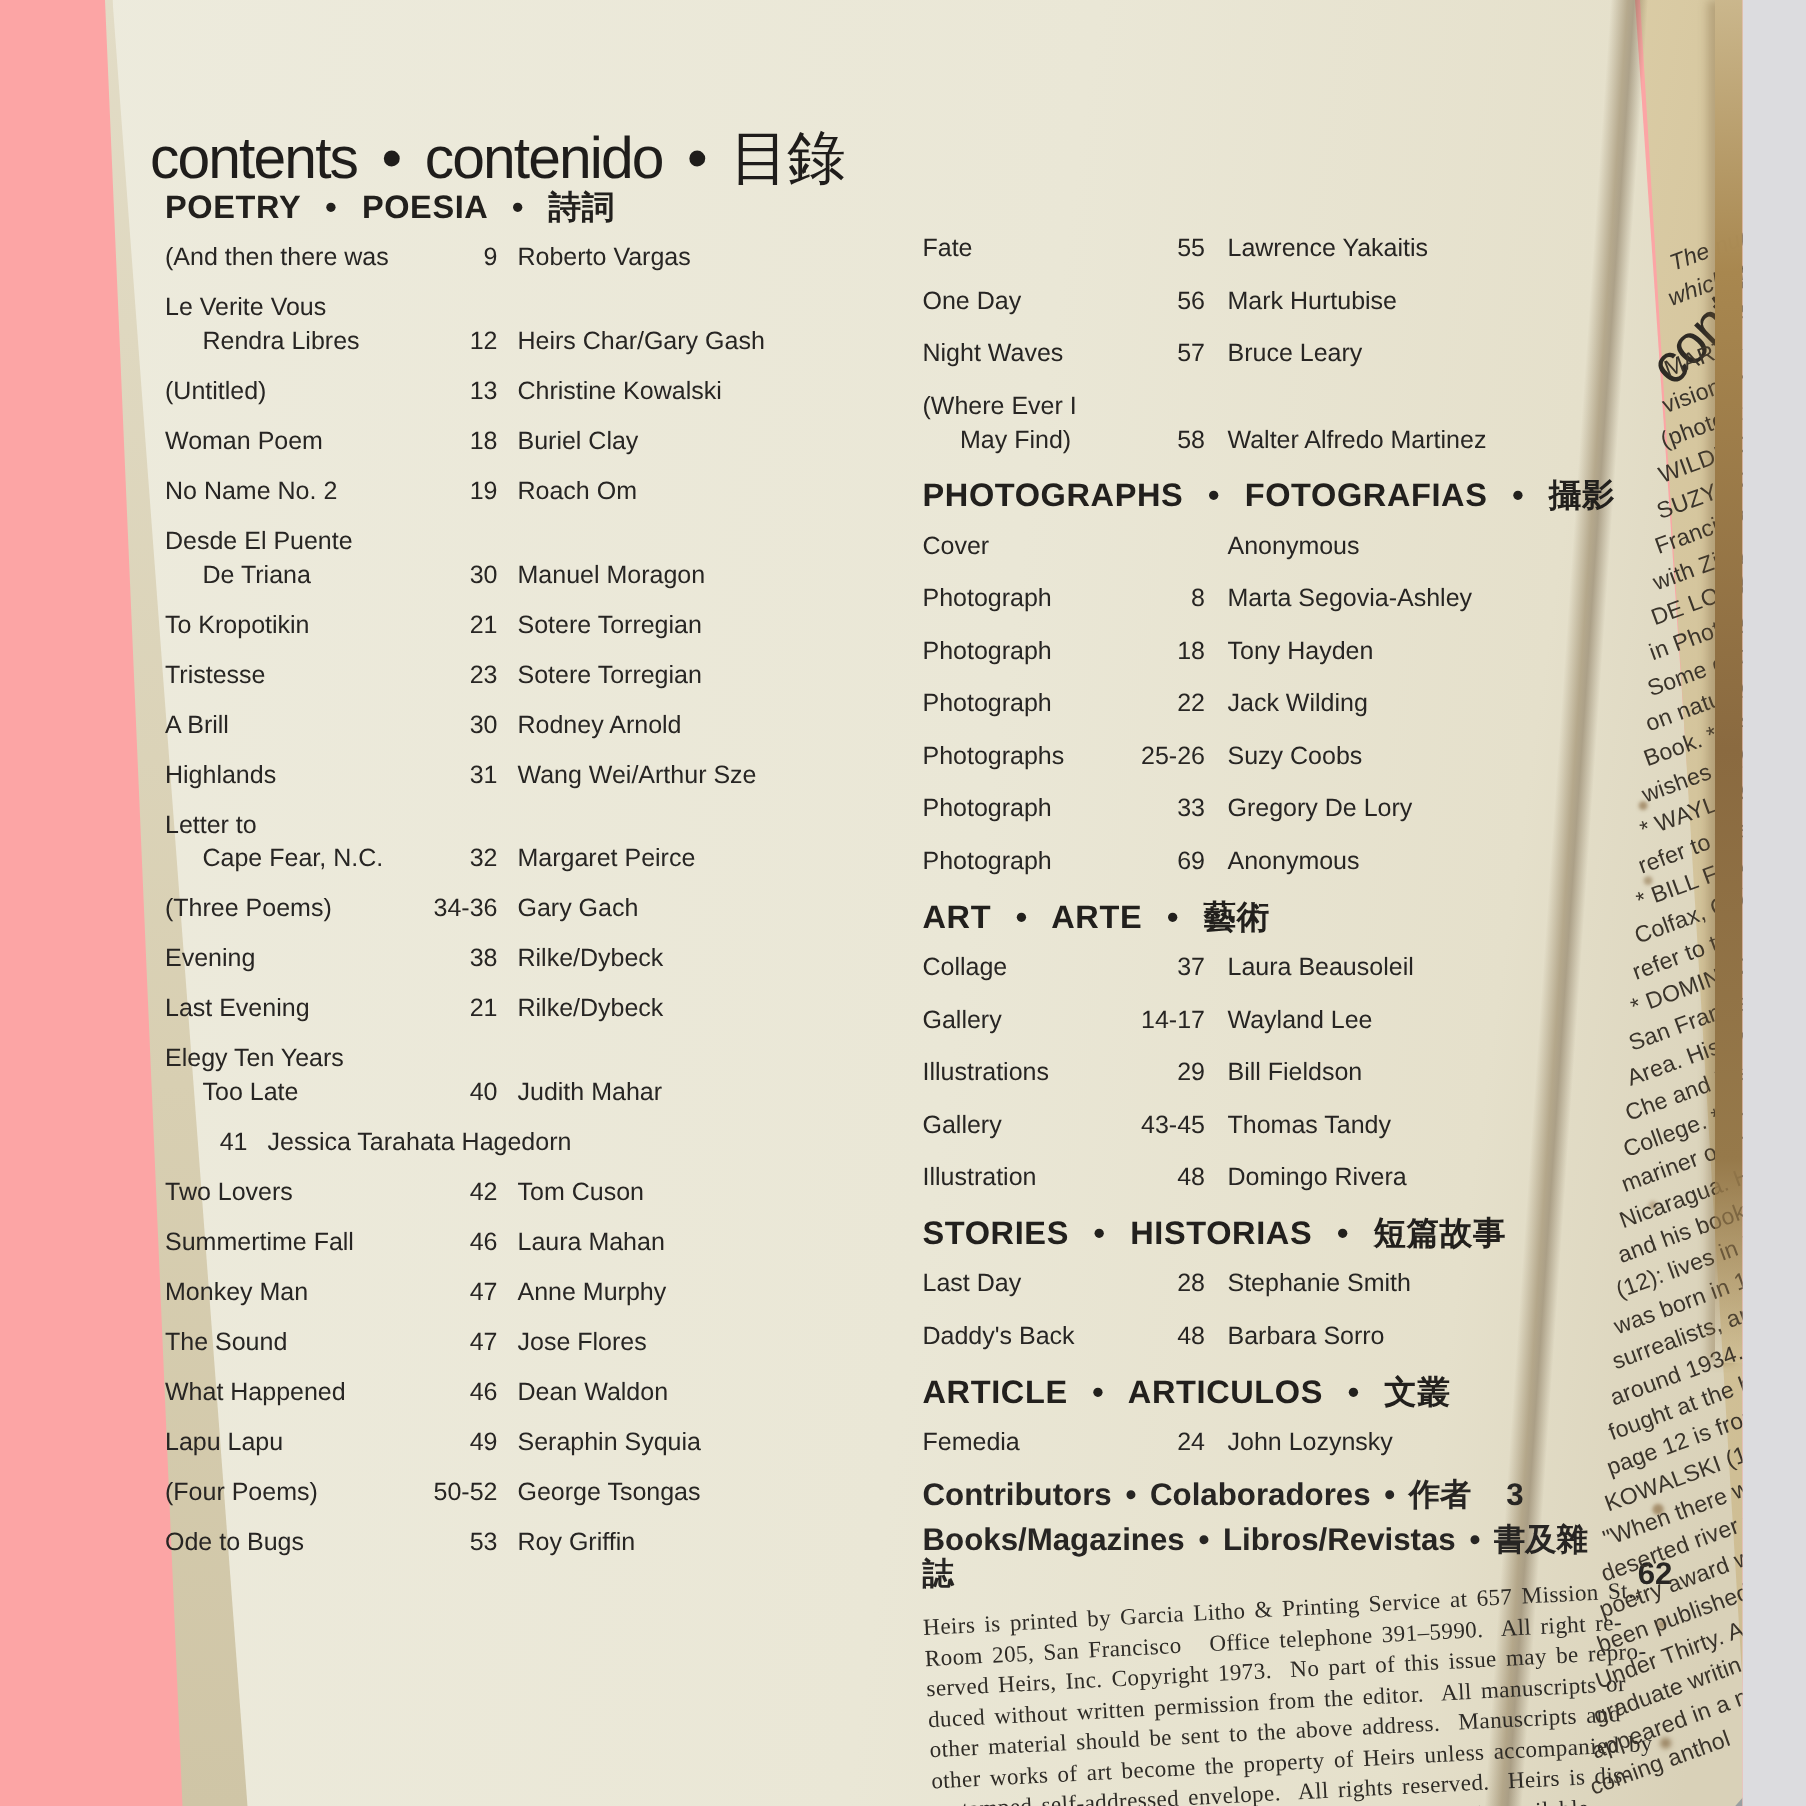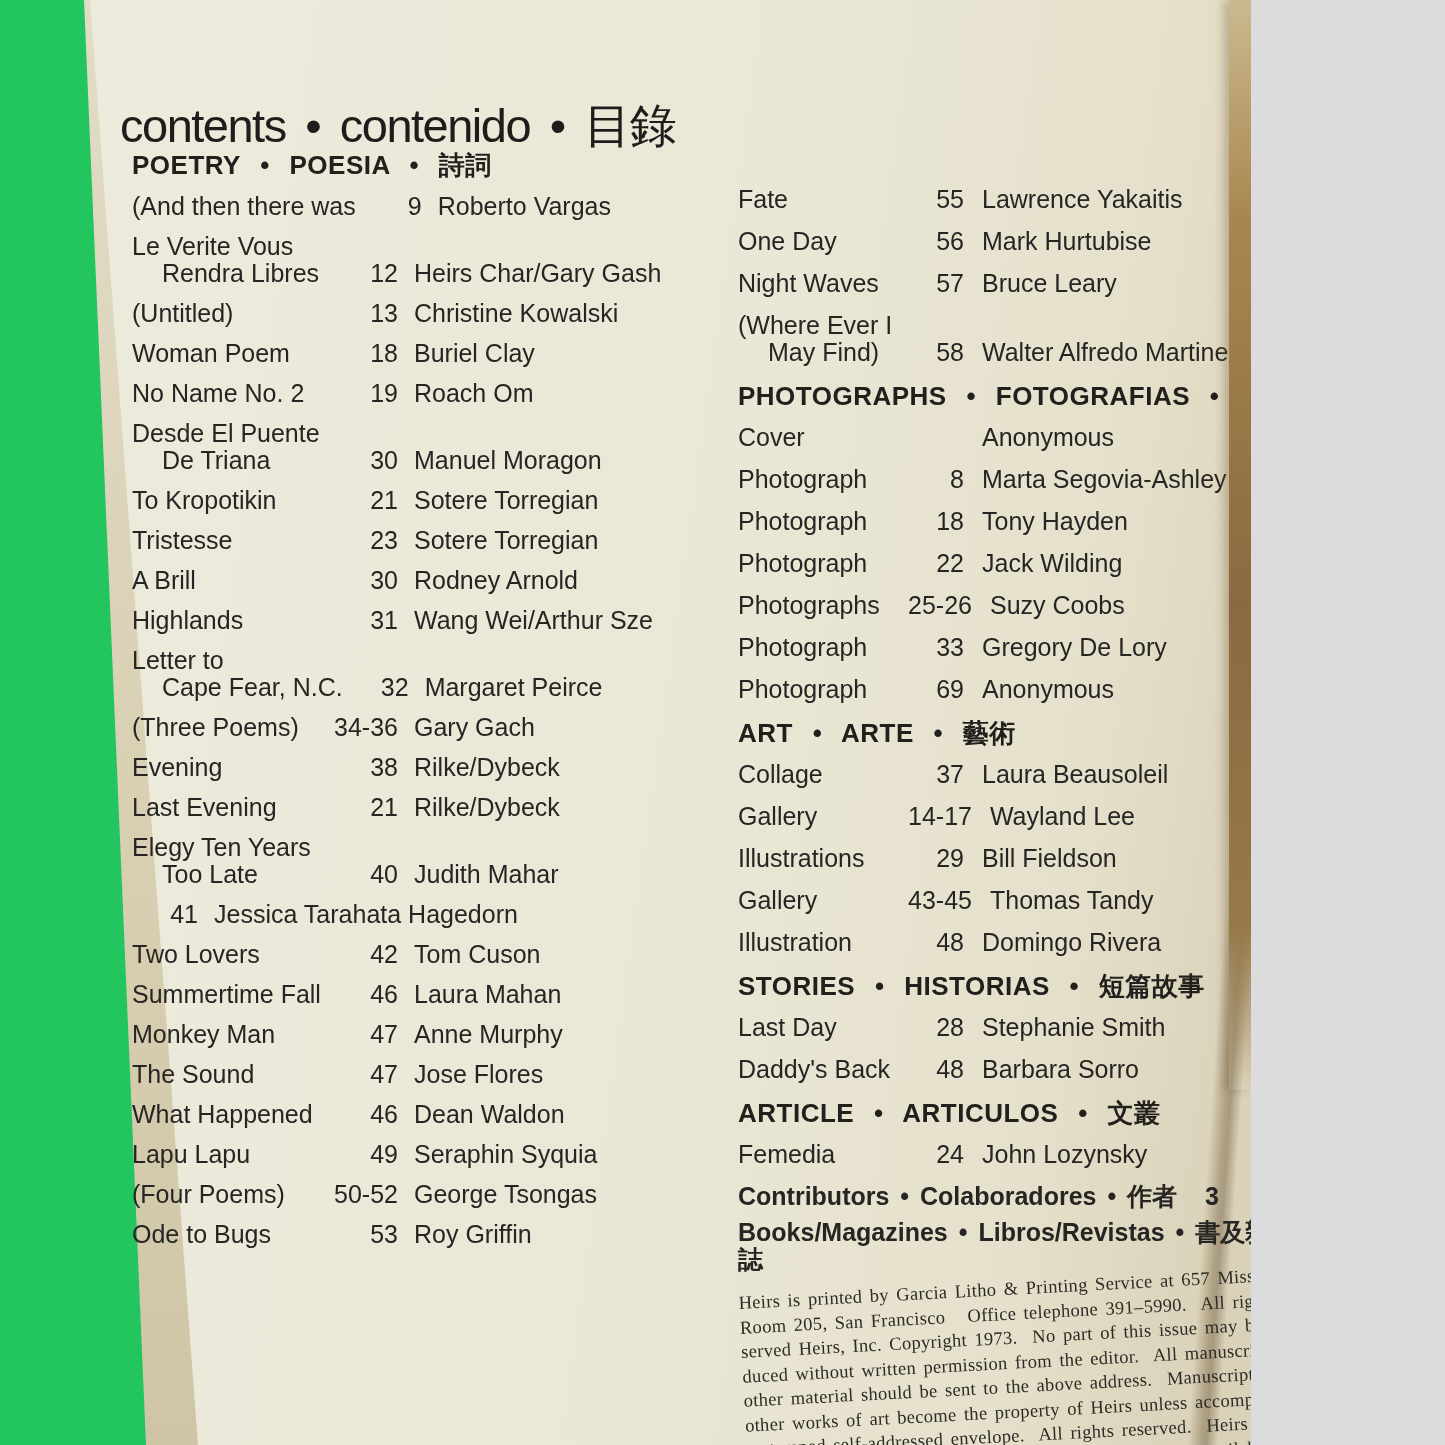--- a/index.html
+++ b/index.html
@@ -1,18 +1,18 @@
 <!DOCTYPE html>
 <html><head>
 <meta charset="utf-8">
 <style>
   html,body{margin:0;padding:0;background:#dcdcdf;}
   #stage{
-    position:relative;width:1251px;height:1445px;overflow:hidden;
-    background:#22c55e;
+    position:relative;width:1394px;height:1445px;overflow:hidden;
+    background:#fca5a5;
     font-family:"Liberation Sans","DejaVu Sans",sans-serif;
     color:#272523;
   }
   
   .cover-edge{
     position:absolute;left:0;top:0;width:100%;height:100%;
     clip-path:polygon(84px 0,104px 0,212px 1445px,146px 1445px);
     background:linear-gradient(180deg,#e2dcc6,#d8cfb2 60%,#cfc5a6);
   }
   .left-page{
@@ -55,32 +55,32 @@
     position:absolute;left:120px;top:64px;z-index:10;
     font-size:47px;letter-spacing:-1.5px;word-spacing:8px;color:#1f1d1b;font-weight:500;
   }
   #left-col{position:absolute;left:132px;top:150px;width:615px;z-index:10;}
   #right-col{position:absolute;left:738px;top:186px;width:600px;z-index:10;}
   .sec-header{
     font-weight:bold;font-size:26px;letter-spacing:.5px;word-spacing:12px;
     margin:0 0 13px 0;line-height:30px;color:#22201d;
   }
   #right-col .sec-header{margin-top:12px;}
-  .row{display:flex;align-items:flex-end;margin-bottom:13px;line-height:27px;font-size:25px;}
+  .row{display:flex;align-items:flex-end;margin-bottom:13px;line-height:27px;font-size:20px;}
   #right-col .row{margin-bottom:15px;}
   .row .t{flex:0 0 200px;}
   .row .t1{display:block;white-space:nowrap;}
   .row .t2{display:block;white-space:nowrap;padding-left:30px;}
   .row .t2:empty{display:none;}
   .row .p{flex:0 0 66px;text-align:right;white-space:nowrap;}
   .row .a{margin-left:16px;white-space:nowrap;}
   #right-col .row .t{flex:0 0 170px;}
   #right-col .row .p{flex:0 0 56px;}
   #right-col .row .a{margin-left:18px;}
-  .index-row{display:flex;align-items:center;font-weight:bold;font-size:25px;line-height:27px;margin-bottom:9px;word-spacing:4px;}
+  .index-row{display:flex;align-items:flex-end;font-weight:bold;font-size:25px;line-height:27px;margin-bottom:9px;word-spacing:4px;}
   .index-row .ip{margin-left:28px;}
   #index-rows{margin-top:14px;}
   
   #imprint{
     margin-top:18px;transform:rotate(-3deg);transform-origin:left top;
     font-family:"Liberation Serif","DejaVu Serif",serif;
     font-size:18.5px;line-height:24.5px;letter-spacing:.3px;word-spacing:2.5px;color:#2e2b26;
   }
   .imprint-line{white-space:pre;}
   

